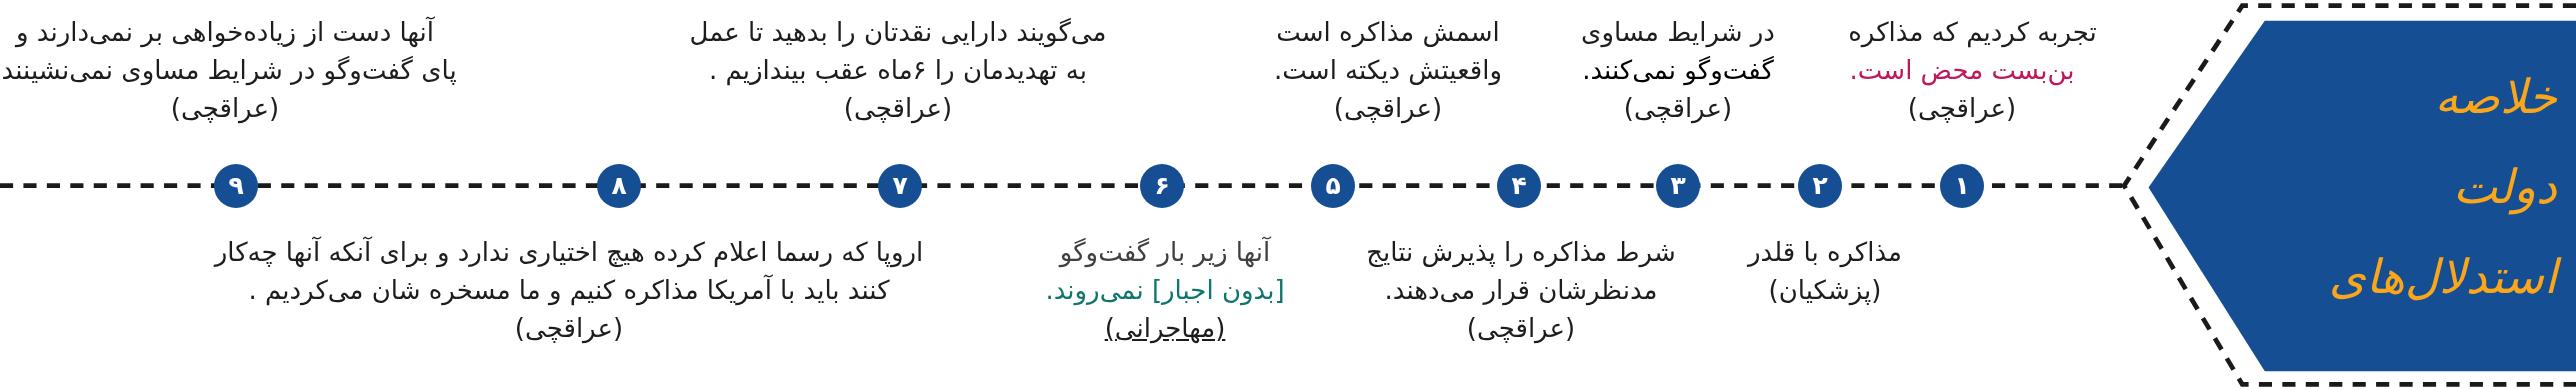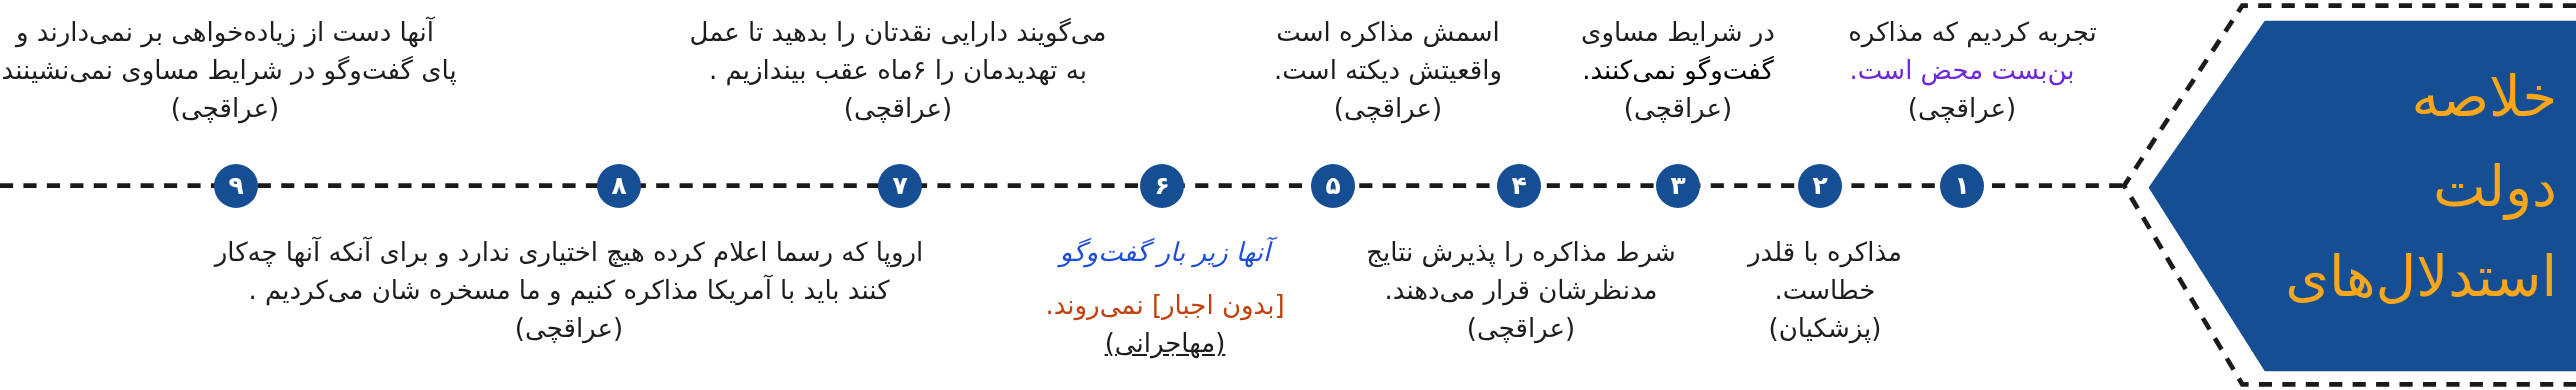--- a/index.html
+++ b/index.html
@@ -41,23 +41,24 @@
   }
   .quote-block.above{top:13px;}
   .quote-block.below{top:233px;}
   #summary-banner-title{
     position:absolute;
     top:52px;
     right:19px;
     text-align:right;
     direction:rtl;
     z-index:2;
-    font-size:56px;
+    font-size:47px;
     line-height:90px;
     font-weight:500;
+    font-style:italic;
   }
   .title-line{white-space:nowrap;}
 </style>
 </head>
 <body>
 
 <div id="canvas">
 
   <svg id="shapes" width="2576" height="391" viewBox="0 0 2748 417" xmlns="http://www.w3.org/2000/svg">
 
@@ -73,32 +74,31 @@
     <div class="title-line">دولت</div>
     <div class="title-line">استدلال‌های</div>
   </div>
 
     <div class="timeline-item">
       <div class="step-circle" style="left: 1962px; top: 186px; background: rgb(21, 78, 146);">
         <span class="step-number">۱</span>
       </div>
       <div class="quote-block above" style="left: 1962px;">
         <div class="quote-line" style="color: rgb(29, 29, 27); margin-left: 21px;">تجربه کردیم که مذاکره</div>
-        <div class="quote-line" style="color: #6d28d9;">بن‌بست محض است.</div>
+        <div class="quote-line" style="color: #be185d;">بن‌بست محض است.</div>
         <div class="quote-line" style="color: rgb(29, 29, 27);">(عراقچی)</div>
       </div>
     </div>
 
     <div class="timeline-item">
       <div class="step-circle" style="left: 1820px; top: 186px; background: rgb(21, 78, 146);">
         <span class="step-number">۲</span>
       </div>
       <div class="quote-block below" style="left: 1825px;">
         <div class="quote-line" style="color: rgb(29, 29, 27);">مذاکره با قلدر</div>
-        <div class="quote-line" style="color: rgb(29, 29, 27);">خطاست.</div>
         <div class="quote-line" style="color: rgb(29, 29, 27);">(پزشکیان)</div>
       </div>
     </div>
 
     <div class="timeline-item">
       <div class="step-circle" style="left: 1678px; top: 186px; background: rgb(21, 78, 146);">
         <span class="step-number">۳</span>
       </div>
       <div class="quote-block above" style="left: 1678px;">
         <div class="quote-line" style="color: rgb(29, 29, 27);">در شرایط مساوی</div>
@@ -127,22 +127,22 @@
         <div class="quote-line" style="color: rgb(29, 29, 27);">واقعیتش دیکته است.</div>
         <div class="quote-line" style="color: rgb(29, 29, 27);">(عراقچی)</div>
       </div>
     </div>
 
     <div class="timeline-item">
       <div class="step-circle" style="left: 1162px; top: 186px; background: rgb(21, 78, 146);">
         <span class="step-number">۶</span>
       </div>
       <div class="quote-block below" style="left: 1165px;">
-        <div class="quote-line" style="color: #1d4ed8; font-style: italic;">آنها زیر بار گفت‌وگو</div>
-        <div class="quote-line" style="color: #c2410c; margin-top: 15px;">[بدون اجبار] نمی‌روند.</div>
+        <div class="quote-line" style="color: #404040;">آنها زیر بار گفت‌وگو</div>
+        <div class="quote-line" style="color: #0f766e;">[بدون اجبار] نمی‌روند.</div>
         <div class="quote-line" style="color: rgb(29, 29, 27); text-decoration: underline;">(مهاجرانی)</div>
       </div>
     </div>
 
     <div class="timeline-item">
       <div class="step-circle" style="left: 900px; top: 186px; background: rgb(21, 78, 146);">
         <span class="step-number">۷</span>
       </div>
       <div class="quote-block above" style="left: 898px;">
         <div class="quote-line" style="color: rgb(29, 29, 27);">می‌گویند دارایی نقدتان را بدهید تا عمل</div>

